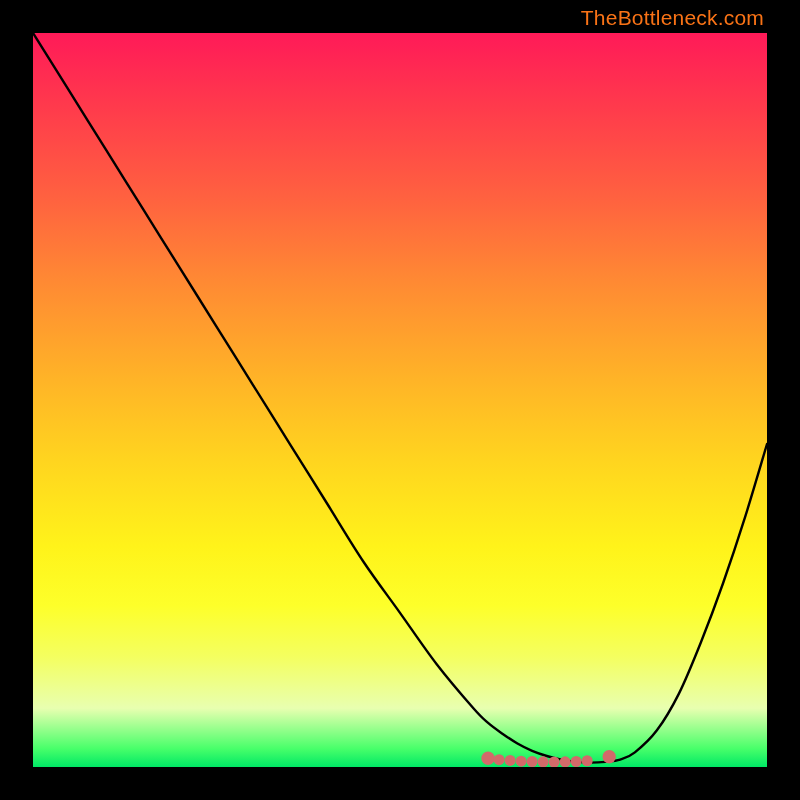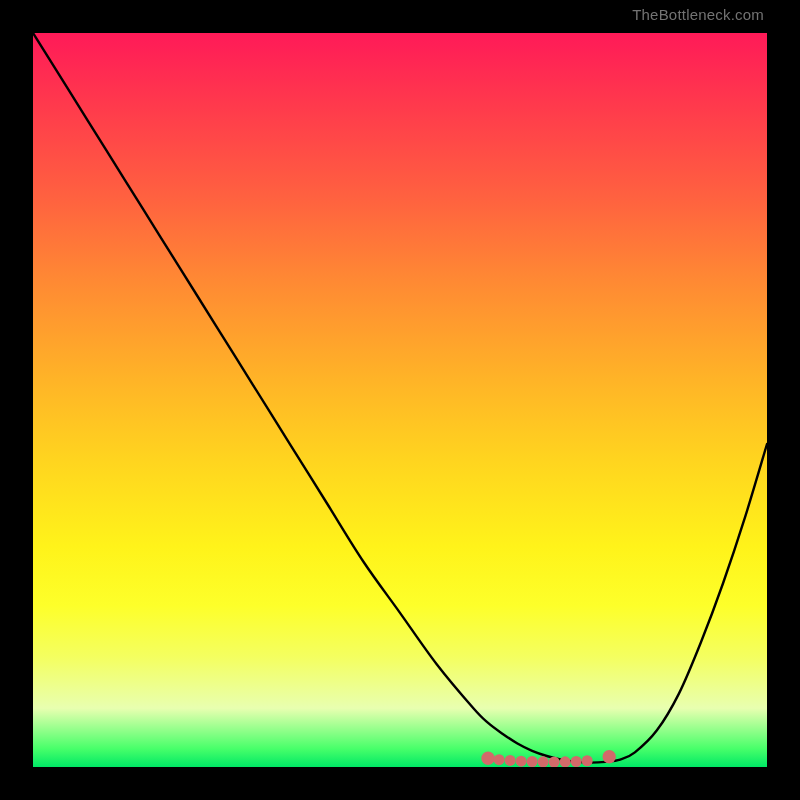--- a/index.html
+++ b/index.html
@@ -46,22 +46,22 @@
       #f4ff60 85%,
       #e8ffb0 92%,
       #48ff6a 97.5%,
       #00e865 100%
     );
   }
   .watermark {
     position: absolute;
     top: 6px;
     right: 36px;
-    color: #737373;
-    font-size: 15px;
+    color: #f97316;
+    font-size: 21px;
     font-weight: 500;
     letter-spacing: 0.2px;
     user-select: none;
   }
   svg.curve {
     position: absolute;
     left: 0;
     top: 0;
   }
 </style>

